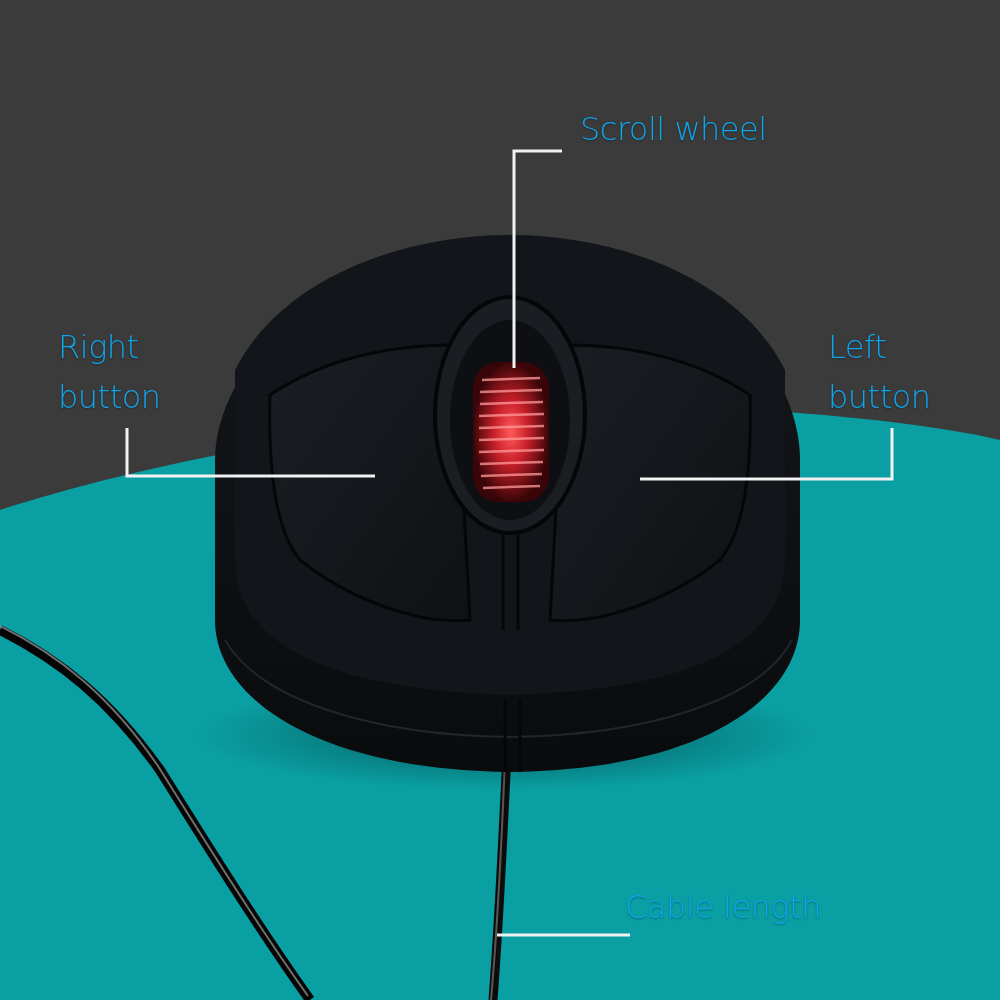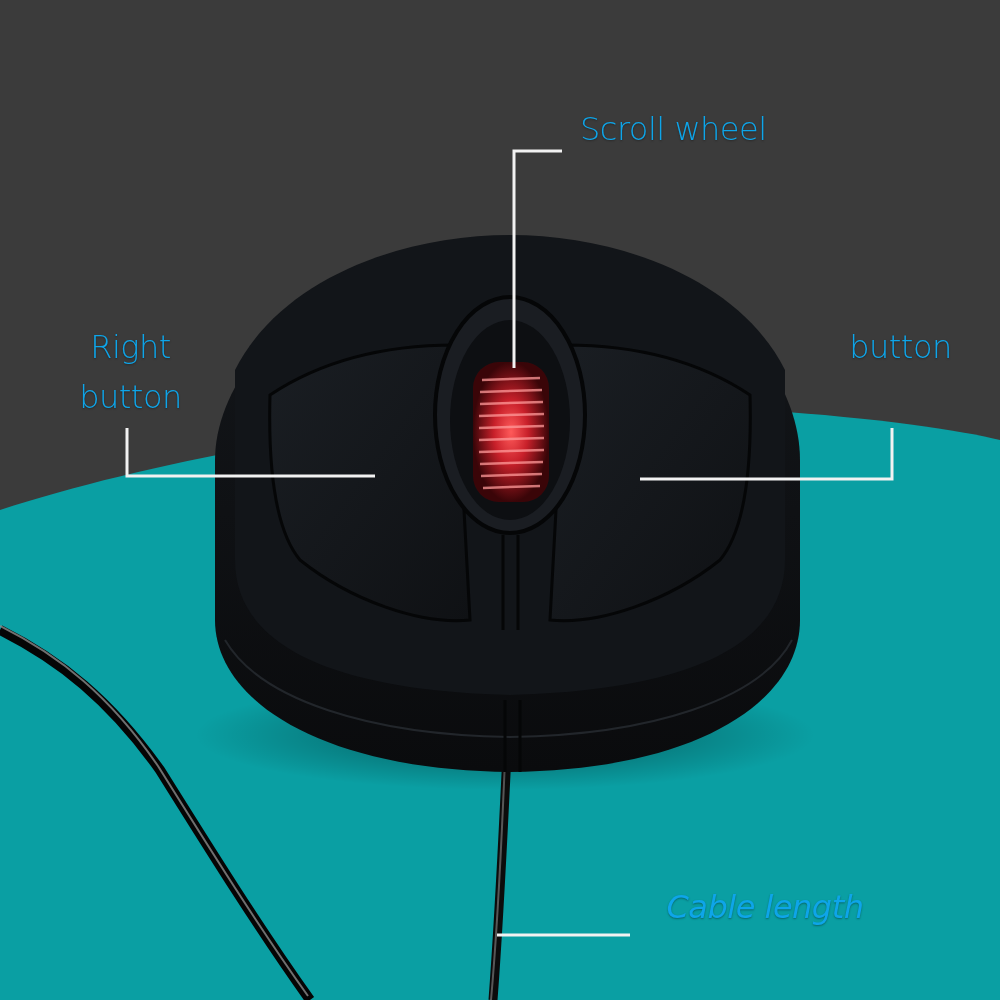--- a/index.html
+++ b/index.html
@@ -1,20 +1,20 @@
 <!DOCTYPE html>
 <html><head>
 <meta charset="utf-8">
 <style>
   html, body { margin:0; padding:0; }
   body { width:1000px; height:1000px; overflow:hidden; background:#3b3b3b; position:relative; font-family:"DejaVu Sans", sans-serif; }
   .stage { position:absolute; inset:0; width:1000px; height:1000px; }
   .label { position:absolute; color:#0ea5e9; font-size:32px; line-height:50px; font-weight:300; letter-spacing:-0.5px; text-shadow:0 1px 2px rgba(0,0,0,0.35); }
   .label span { display:block; }
-  .c { text-align:center; }
+  .c { }
 </style>
 </head>
 <body>
 
 <div class="stage">
   <svg width="1000" height="1000" viewBox="0 0 1000 1000" style="position:absolute;left:0;top:0">
     <defs>
       <radialGradient id="glow" cx="50%" cy="50%" r="50%">
         <stop offset="0%" stop-color="#ff5a5a"></stop>
         <stop offset="45%" stop-color="#c8202a"></stop>
@@ -85,19 +85,20 @@
   <div class="label" style="left:580px;top:104px;">
     <span>Scroll wheel</span>
   </div>
 
   <div class="label c" style="left:58px;top:322px;width:145px;">
     <span>Right</span>
     <span>button</span>
   </div>
 
   <div class="label c" style="left:828px;top:322px;width:145px;">
+    <span>Left</span>
     <span>button</span>
   </div>
 
-  <div class="label c" style="left:625px;top:882px;width:280px;font-style:italic;">
+  <div class="label c" style="left:625px;top:882px;width:280px;">
     <span>Cable length</span>
   </div>
 </div>
 
 </body></html>

